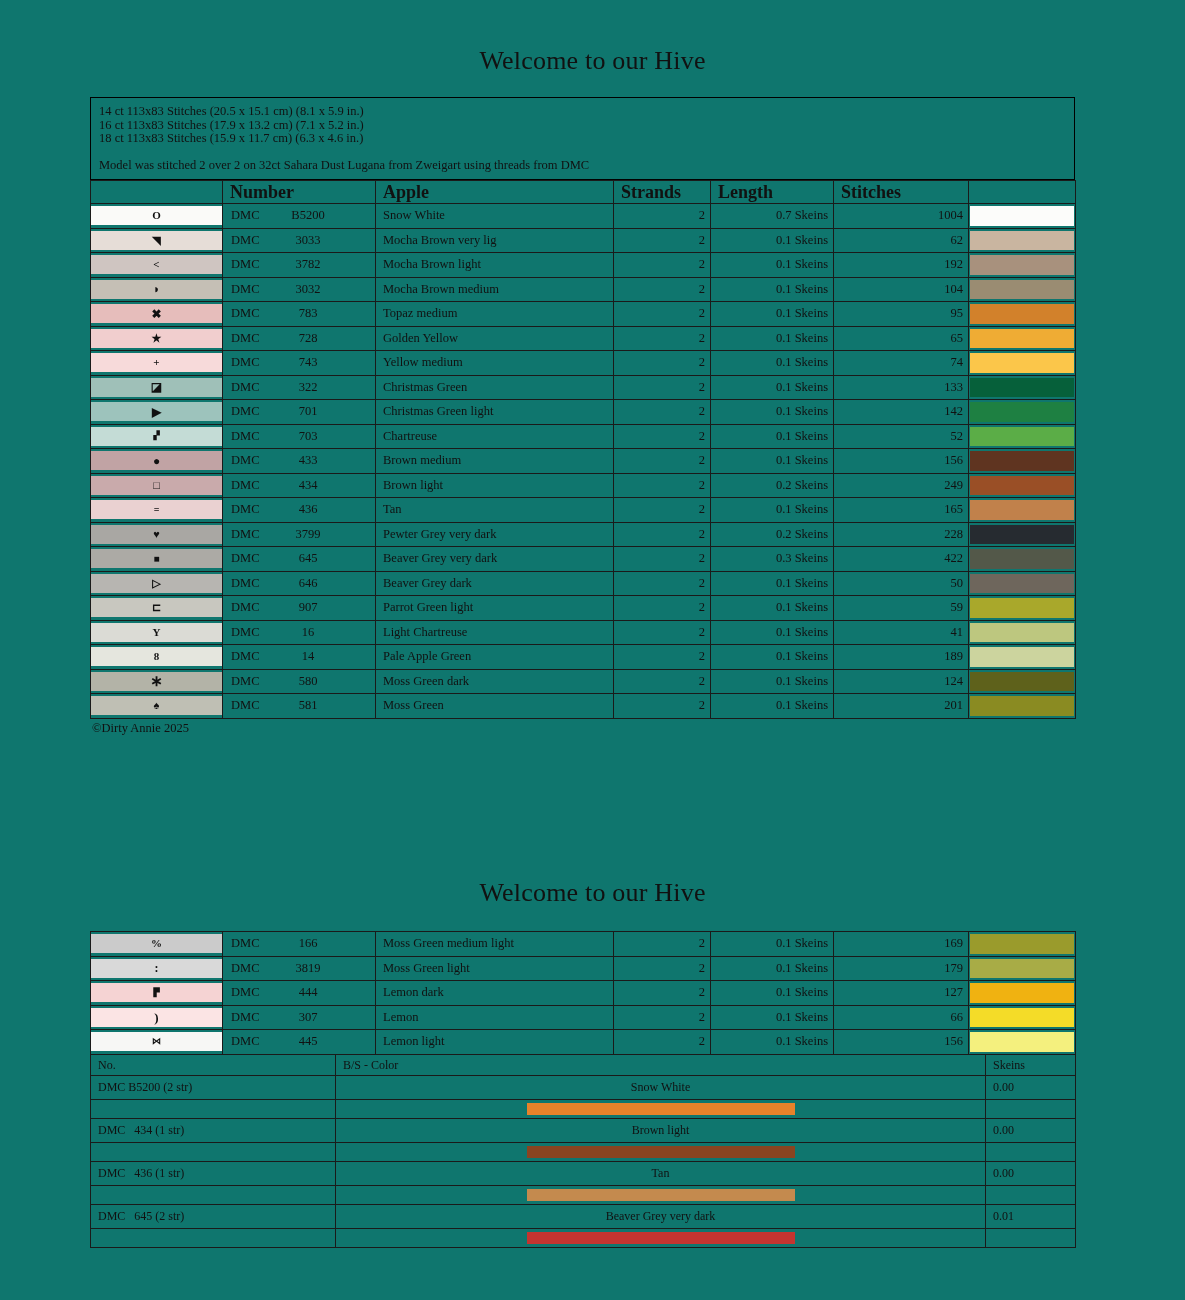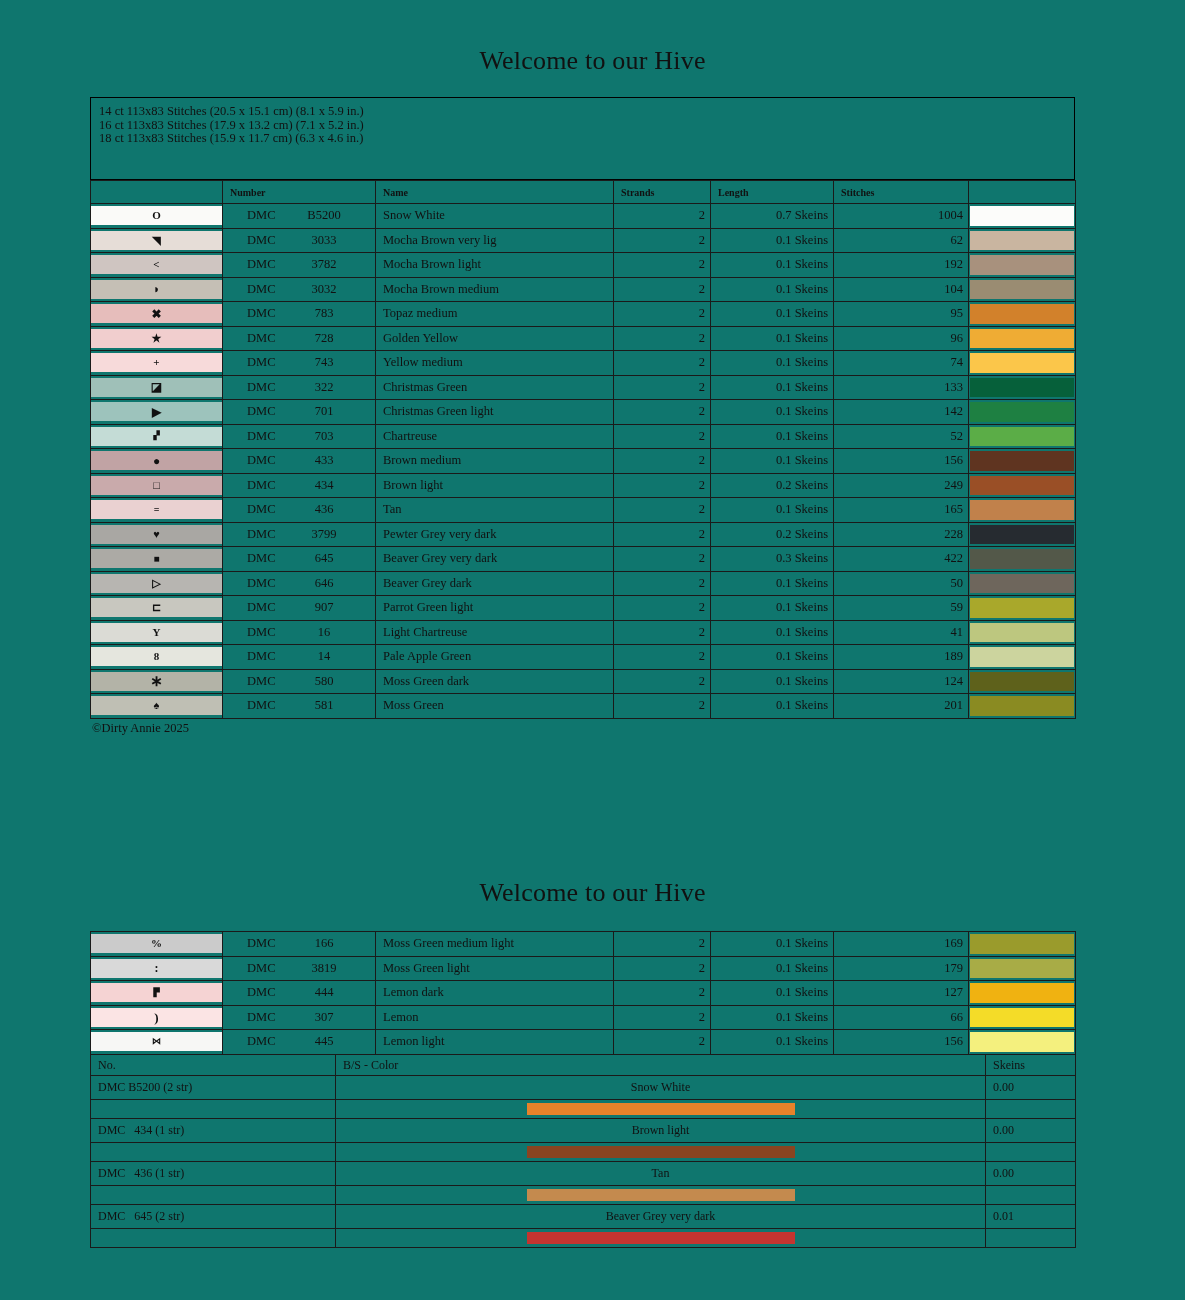--- a/index.html
+++ b/index.html
@@ -13,26 +13,26 @@
   .info-box{position:absolute;top:97px;left:90px;width:985px;height:83px;
         border:1.5px solid #000;box-sizing:border-box;padding:7px 0 0 8px;
         font-size:12.5px;line-height:13.5px;}
   .info-box .model-line{margin-top:13px;}
 
   table.legend{position:absolute;left:90px;width:985px;border-collapse:collapse;
         table-layout:fixed;font-size:12.5px;}
   #legend1{top:180px;} #legend2{top:931px;}
   table.legend,table.bs-table{border:1.5px solid #000;}
   .legend th{font-weight:bold;text-align:left;padding:0 0 0 7px;height:22px;
-        border:1px solid #1a1a1a;font-size:10px;}
+        border:1px solid #1a1a1a;font-size:18px;}
   .legend td{height:23.4px;border:1px solid #1a1a1a;padding:0;overflow:hidden;vertical-align:middle;}
   .symwrap{height:19px;margin:2px 0;display:flex;align-items:center;justify-content:center;
         font-weight:bold;font-size:11px;line-height:1;color:#111;}
   .swatch{height:19.5px;margin:2px 1px;}
-  .numcell .brand{display:inline-block;margin-left:24px;width:42px;}
+  .numcell .brand{display:inline-block;margin-left:8px;width:42px;}
   .numcell .code{display:inline-block;width:70px;text-align:center;}
   .namecell{padding-left:7px !important;}
   .num-right{text-align:right;padding-right:5px !important;}
 
   .copyright{position:absolute;top:721px;left:92px;font-size:12.5px;}
 
   table.bs-table{position:absolute;top:1054px;left:90px;width:985px;
         border-collapse:collapse;table-layout:fixed;font-size:12px;}
   .bs-table th{font-weight:normal;text-align:left;height:20px;padding:0 0 0 7px;
         border:1px solid #1a1a1a;}
@@ -48,37 +48,38 @@
 <body>
 
 <div class="page">
 
   <h1 class="doc-title" id="title1">Welcome to our Hive</h1>
 
   <div class="info-box">
     <div>14 ct 113x83 Stitches (20.5 x 15.1 cm) (8.1 x 5.9 in.)</div>
     <div>16 ct 113x83 Stitches (17.9 x 13.2 cm) (7.1 x 5.2 in.)</div>
     <div>18 ct 113x83 Stitches (15.9 x 11.7 cm) (6.3 x 4.6 in.)</div>
+    <div class="model-line">Model was stitched 2 over 2 on 32ct Sahara Dust Lugana from Zweigart using threads from DMC</div>
   </div>
 
   <table class="legend" id="legend1">
     <colgroup>
       <col style="width:132px">
         <col style="width:153px">
         <col style="width:238px">
       <col style="width:97px">
         <col style="width:123px">
         <col style="width:135px">
         <col style="width:107px">
     </colgroup>
     <thead>
       <tr>
         <th></th>
         <th>Number</th>
-        <th>Name</th>
+        <th>Apple</th>
         <th>Strands</th>
         <th>Length</th>
         <th>Stitches</th>
         <th></th>
       </tr>
     </thead>
     <tbody id="legend1-body">
         <tr>
           <td class="symcell">
             <div class="symwrap" style="background: rgb(250, 250, 248);">O</div>
@@ -145,21 +146,21 @@
           </td>
         </tr>
         <tr>
           <td class="symcell">
             <div class="symwrap" style="background: rgb(241, 206, 206);">★</div>
           </td>
           <td class="numcell"><span class="brand">DMC</span><span class="code">728</span></td>
           <td class="namecell">Golden Yellow</td>
           <td class="num-right">2</td>
           <td class="num-right">0.1 Skeins</td>
-          <td class="num-right">96</td>
+          <td class="num-right">65</td>
           <td class="swatchcell">
             <div class="swatch" style="background: rgb(239, 172, 52);"></div>
           </td>
         </tr>
         <tr>
           <td class="symcell">
             <div class="symwrap" style="background: rgb(247, 218, 218);">+</div>
           </td>
           <td class="numcell"><span class="brand">DMC</span><span class="code">743</span></td>
           <td class="namecell">Yellow medium</td>

